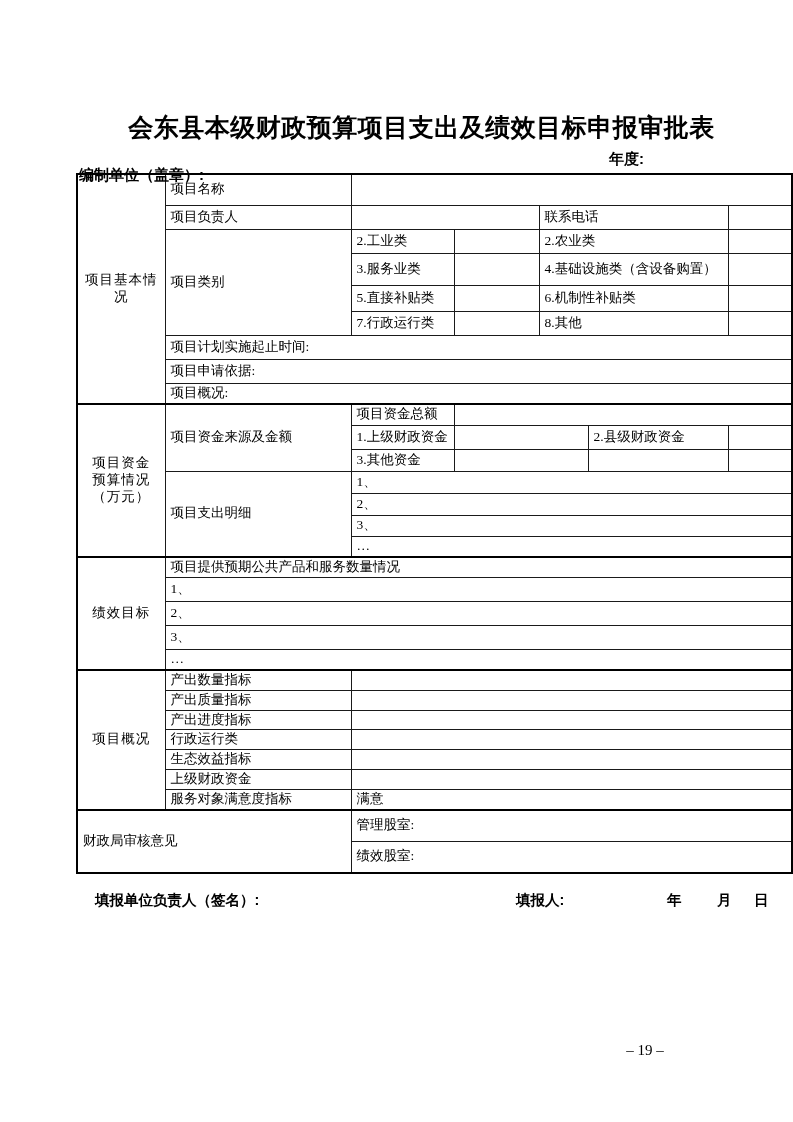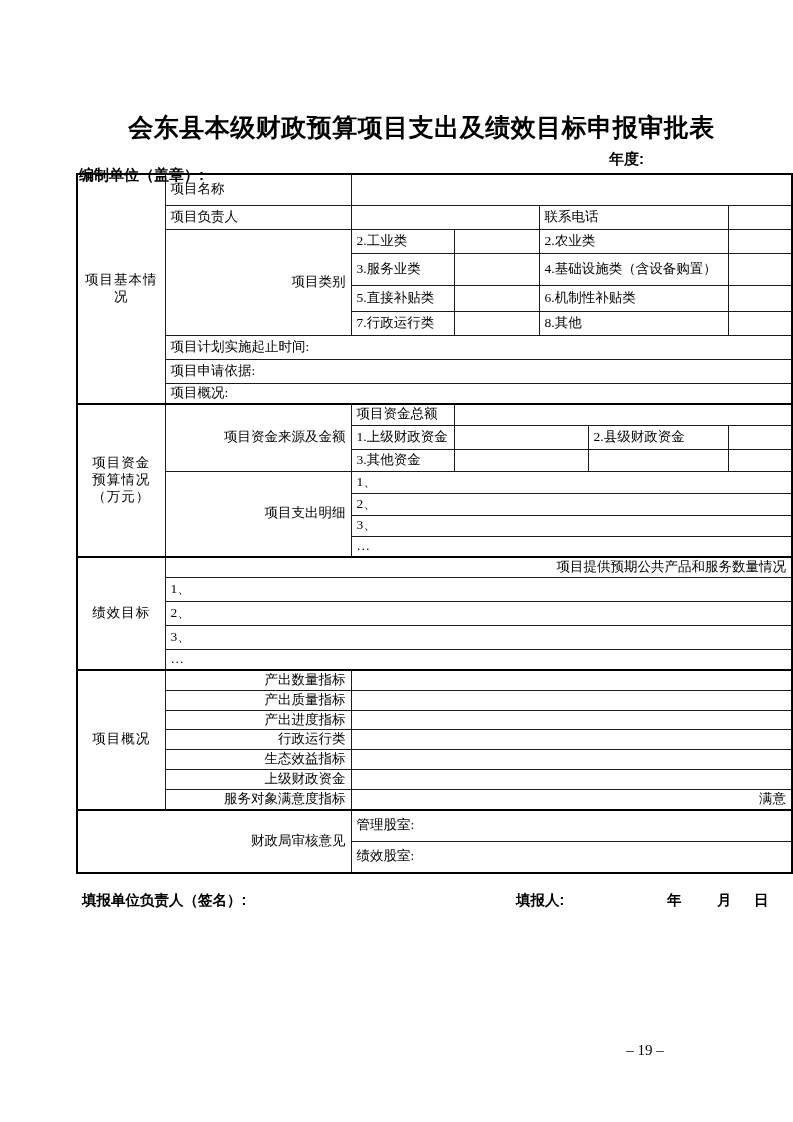--- a/index.html
+++ b/index.html
@@ -48,33 +48,33 @@
     vertical-align:middle;
     overflow:hidden;
   }
   td.sec {
     text-align:center;
     white-space:pre-line;
     font-size:14px;
     letter-spacing:1px;
     margin-left:20px;
   }
-  td.c { text-align:right; }
+  td.c { text-align:left; }
   td.l { text-align:left; }
   td.tight { padding:1px 3px; letter-spacing:0; }
   tr.section-start td { border-top:2px solid #000; }
   .footer-row {
     position:relative;
     height:20px;
     margin-top:17px;
     font-family:"Liberation Sans","DejaVu Sans",sans-serif;
     font-weight:bold;
     font-size:14.5px;
   }
-  .footer-row .signer { position:absolute; left:6px;  top:0; }
+  .footer-row .signer { position:absolute; left:19px;  top:0; }
   .footer-row .filler { position:absolute; left:440px; top:0; }
   .footer-row .yy     { position:absolute; left:591px; top:0; }
   .footer-row .mm     { position:absolute; left:641px; top:0; }
   .footer-row .dd     { position:absolute; left:678px; top:0; }
   .page-number {
     position:absolute;
     left:605px; top:1042px;
     width:80px;
     text-align:center;
     font-size:15px;

